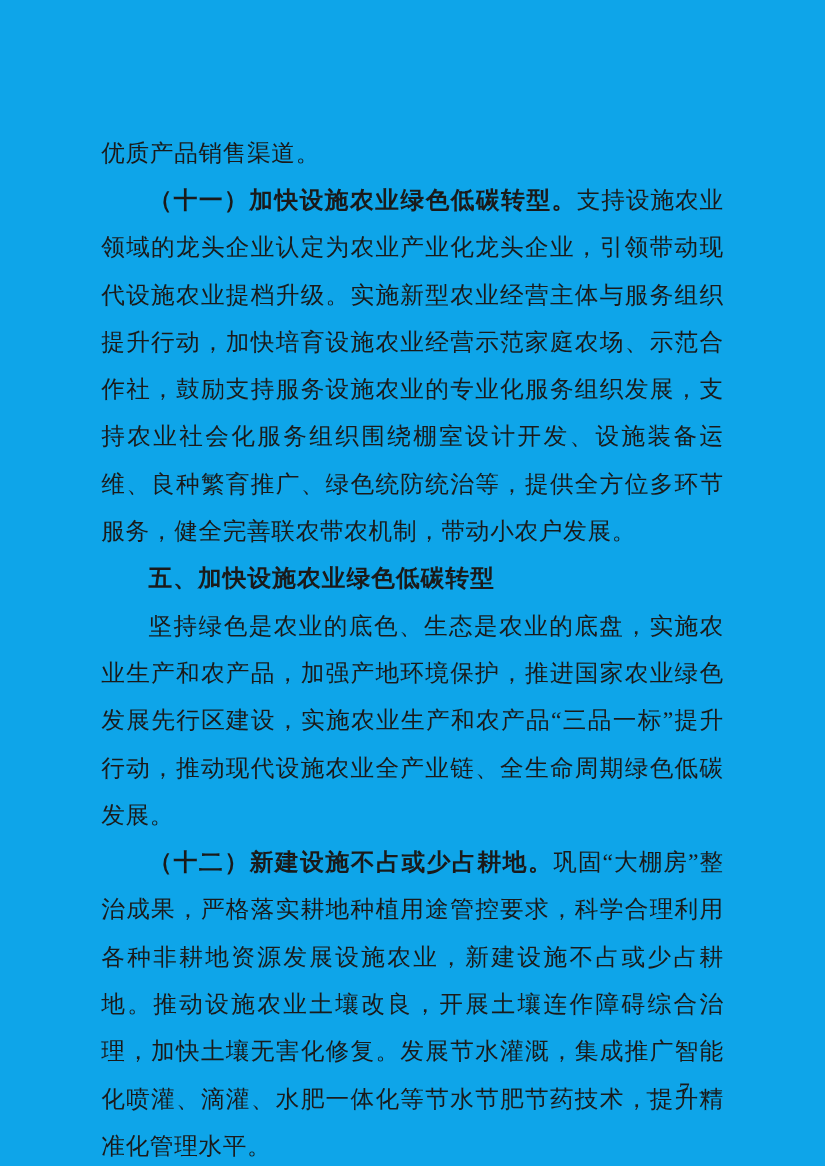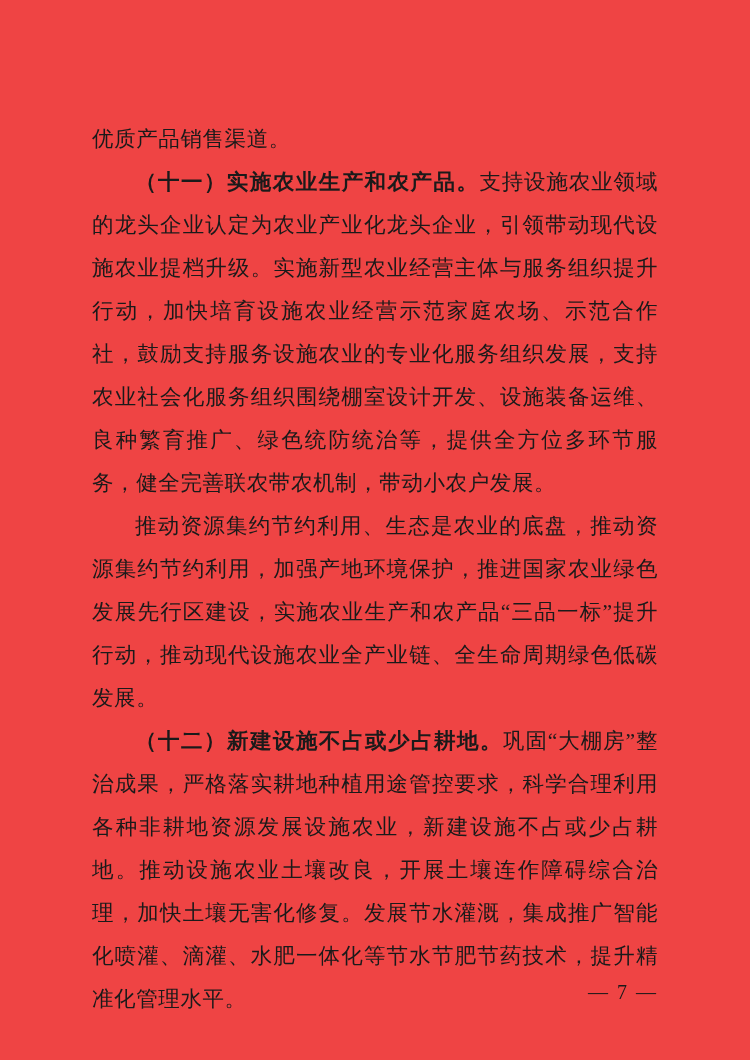--- a/index.html
+++ b/index.html
@@ -13,21 +13,21 @@
     font-family: "Liberation Serif", "DejaVu Serif", serif;
     color: #111111;
     overflow: hidden;
   }
   .page {
     position: relative;
     width: 750px;
     height: 1060px;
     box-sizing: border-box;
     padding: 118px 92px 0 92px;
-    background: #ef4444;
+    background: #0ea5e9;
   }
   .doc-body {
     font-size: 21.5px;
     line-height: 43px;
     letter-spacing: 0.6px;
     text-align: justify;
     color: #1a1a1a;
   }
   .para {
     margin: 0;
@@ -57,23 +57,24 @@
   }
 </style>
 </head>
 <body>
 
 <div class="page">
   <div class="doc-body">
 
     <p class="para">优质产品销售渠道。</p>
 
-    <p class="para indent"><span class="lead">（十一）实施农业生产和农产品。</span><span>支持设施农业领域的龙头企业认定为农业产业化龙头企业，引领带动现代设施农业提档升级。实施新型农业经营主体与服务组织提升行动，加快培育设施农业经营示范家庭农场、示范合作社，鼓励支持服务设施农业的专业化服务组织发展，支持农业社会化服务组织围绕棚室设计开发、设施装备运维、良种繁育推广、绿色统防统治等，提供全方位多环节服务，健全完善联农带农机制，带动小农户发展。</span></p>
+    <p class="para indent"><span class="lead">（十一）加快设施农业绿色低碳转型。</span><span>支持设施农业领域的龙头企业认定为农业产业化龙头企业，引领带动现代设施农业提档升级。实施新型农业经营主体与服务组织提升行动，加快培育设施农业经营示范家庭农场、示范合作社，鼓励支持服务设施农业的专业化服务组织发展，支持农业社会化服务组织围绕棚室设计开发、设施装备运维、良种繁育推广、绿色统防统治等，提供全方位多环节服务，健全完善联农带农机制，带动小农户发展。</span></p>
 
+    <p class="para heading">五、加快设施农业绿色低碳转型</p>
 
-    <p class="para indent">推动资源集约节约利用、生态是农业的底盘，推动资源集约节约利用，加强产地环境保护，推进国家农业绿色发展先行区建设，实施农业生产和农产品“三品一标”提升行动，推动现代设施农业全产业链、全生命周期绿色低碳发展。</p>
+    <p class="para indent">坚持绿色是农业的底色、生态是农业的底盘，实施农业生产和农产品，加强产地环境保护，推进国家农业绿色发展先行区建设，实施农业生产和农产品“三品一标”提升行动，推动现代设施农业全产业链、全生命周期绿色低碳发展。</p>
 
     <p class="para indent"><span class="lead">（十二）新建设施不占或少占耕地。</span><span>巩固“大棚房”整治成果，严格落实耕地种植用途管控要求，科学合理利用各种非耕地资源发展设施农业，新建设施不占或少占耕地。推动设施农业土壤改良，开展土壤连作障碍综合治理，加快土壤无害化修复。发展节水灌溉，集成推广智能化喷灌、滴灌、水肥一体化等节水节肥节药技术，提升精准化管理水平。</span></p>
 
   </div>
 
   <div class="page-number">— 7 —</div>
 </div>
 
 </body></html>

